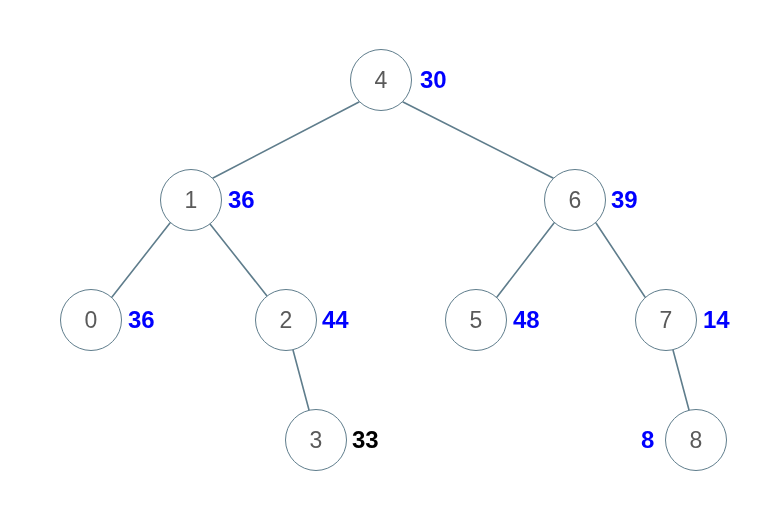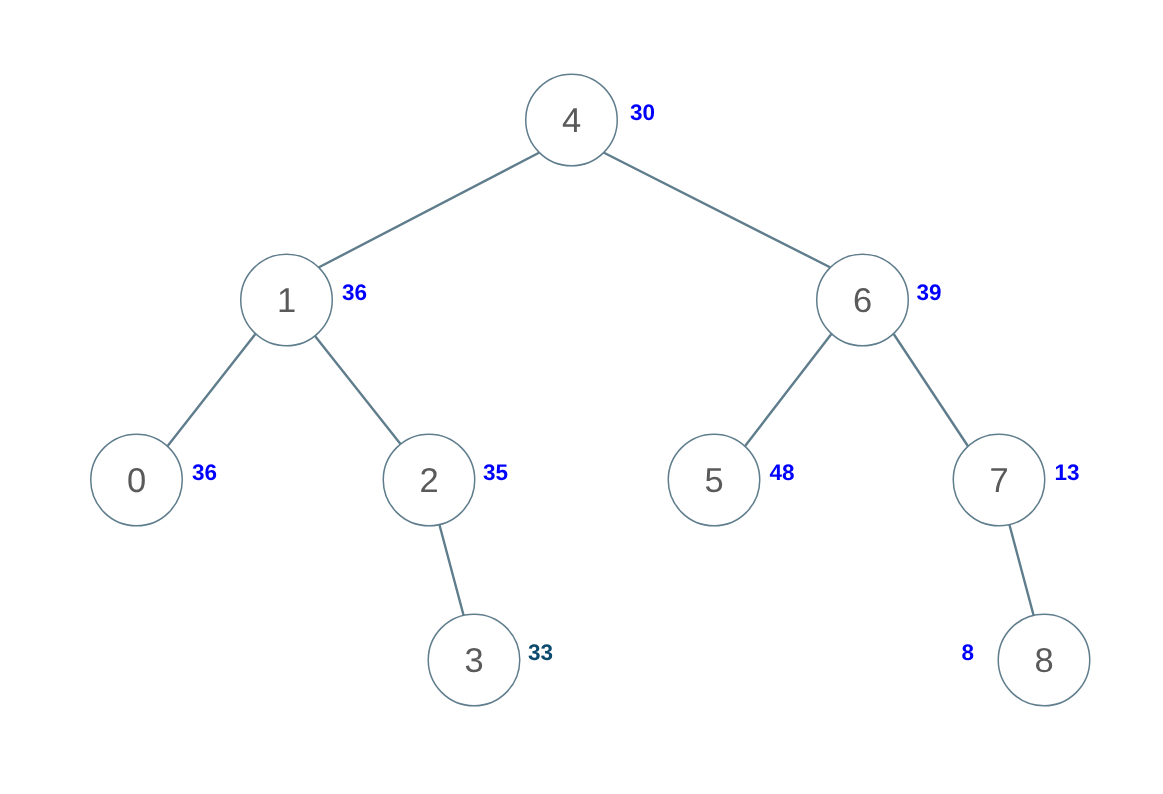--- a/index.html
+++ b/index.html
@@ -35,21 +35,21 @@
     justify-content: center;
   }
   .tree-node .node-key {
     font-size: 23px;
     line-height: 1;
     letter-spacing: 0;
     user-select: none;
   }
   .node-label {
     position: absolute;
-    font-size: 15px;
+    font-size: 24px;
     font-weight: bold;
     line-height: 1;
     white-space: nowrap;
     user-select: none;
   }
   .node-label.label-right {
     text-align: left;
   }
   .node-label.label-left {
     text-align: right;
@@ -84,32 +84,32 @@
         <span class="node-key" style="color: rgb(90, 90, 90);">6</span>
       </div>
       <div class="node-label label-right" style="color: rgb(0, 0, 255); left: 611px; top: 188px;">39</div>
       <div class="tree-node" style="left: 60px; top: 289px; width: 62px; height: 62px; border: 1.6px solid rgb(95, 125, 140); background: rgb(255, 255, 255);">
         <span class="node-key" style="color: rgb(90, 90, 90);">0</span>
       </div>
       <div class="node-label label-right" style="color: rgb(0, 0, 255); left: 128px; top: 308px;">36</div>
       <div class="tree-node" style="left: 255px; top: 289px; width: 62px; height: 62px; border: 1.6px solid rgb(95, 125, 140); background: rgb(255, 255, 255);">
         <span class="node-key" style="color: rgb(90, 90, 90);">2</span>
       </div>
-      <div class="node-label label-right" style="color: rgb(0, 0, 255); left: 322px; top: 308px;">35</div>
+      <div class="node-label label-right" style="color: rgb(0, 0, 255); left: 322px; top: 308px;">44</div>
       <div class="tree-node" style="left: 445px; top: 289px; width: 62px; height: 62px; border: 1.6px solid rgb(95, 125, 140); background: rgb(255, 255, 255);">
         <span class="node-key" style="color: rgb(90, 90, 90);">5</span>
       </div>
       <div class="node-label label-right" style="color: rgb(0, 0, 255); left: 513px; top: 308px;">48</div>
       <div class="tree-node" style="left: 635px; top: 289px; width: 62px; height: 62px; border: 1.6px solid rgb(95, 125, 140); background: rgb(255, 255, 255);">
         <span class="node-key" style="color: rgb(90, 90, 90);">7</span>
       </div>
-      <div class="node-label label-right" style="color: rgb(0, 0, 255); left: 703px; top: 308px;">13</div>
+      <div class="node-label label-right" style="color: rgb(0, 0, 255); left: 703px; top: 308px;">14</div>
       <div class="tree-node" style="left: 285px; top: 409px; width: 62px; height: 62px; border: 1.6px solid rgb(95, 125, 140); background: rgb(255, 255, 255);">
         <span class="node-key" style="color: rgb(90, 90, 90);">3</span>
       </div>
-      <div class="node-label label-right" style="color: #0c4a6e; left: 352px; top: 428px;">33</div>
+      <div class="node-label label-right" style="color: #000000; left: 352px; top: 428px;">33</div>
       <div class="tree-node" style="left: 665px; top: 409px; width: 62px; height: 62px; border: 1.6px solid rgb(95, 125, 140); background: rgb(255, 255, 255);">
         <span class="node-key" style="color: rgb(90, 90, 90);">8</span>
       </div>
       <div class="node-label label-left" style="color: rgb(0, 0, 255); left: 641px; top: 428px;">8</div>
     </div>
 
 </div>
 
 </body></html>

